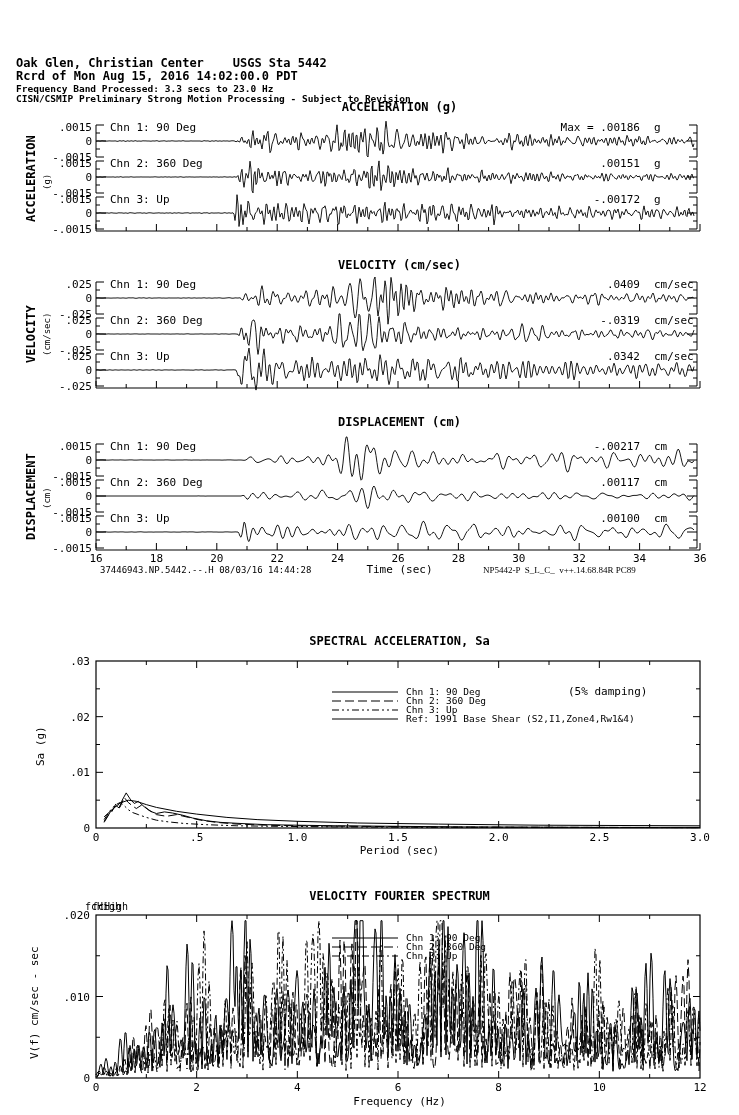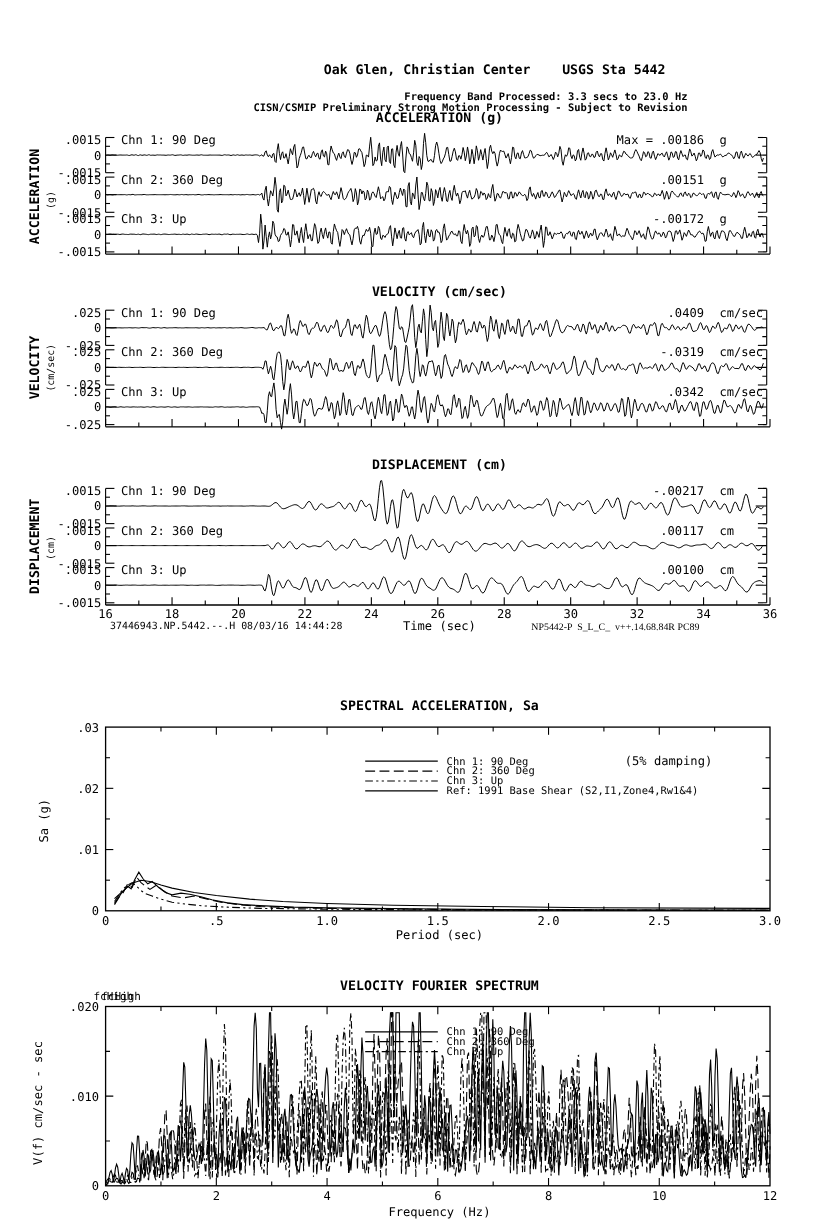--- a/index.html
+++ b/index.html
@@ -1,24 +1,24 @@
 <!DOCTYPE html>
 <html><head>
 <meta charset="utf-8">
 <style>
   html,body{margin:0;padding:0;background:#fff;}
   .page{position:relative;width:739px;height:1115px;background:#ffffff;color:#000;
         font-family:"DejaVu Sans Mono",monospace;overflow:hidden;}
   .abs{position:absolute;white-space:pre;}
-  .ctr{left:0;width:605px;text-align:right;}
+  .ctr{left:16px;width:605px;text-align:left;}
   .ctrp{left:30px;width:739px;text-align:center;}
   .f12b{font:bold 12px "DejaVu Sans Mono",monospace;}
   .f11{font:11px "DejaVu Sans Mono",monospace;}
   .f10{font:10px "DejaVu Sans Mono",monospace;}
-  .f9b{font:bold 9.5px "DejaVu Sans Mono",monospace;margin-left:20px;}
+  .f9b{font:bold 9.5px "DejaVu Sans Mono",monospace;}
   .f9{font:9px "DejaVu Sans Mono",monospace;}
   .vlabel{position:absolute;transform:rotate(-90deg);transform-origin:left top;white-space:nowrap;}
   svg text{font-family:"DejaVu Sans Mono",monospace;fill:#000;}
   #plot{position:absolute;left:0;top:0;}
 </style>
 </head>
 <body>
 
 <div class="page">
 
@@ -371,20 +371,21 @@
       <line x1="332" y1="947" x2="398" y2="947" stroke="#000" stroke-width="1.1" stroke-dasharray="9,4"></line>
       <text x="406" y="950" font-size="9.5" text-anchor="start">Chn 2: 360 Deg</text>
       <line x1="332" y1="956" x2="398" y2="956" stroke="#000" stroke-width="1.1" stroke-dasharray="7,3,2,3"></line>
       <text x="406" y="959" font-size="9.5" text-anchor="start">Chn 3: Up</text>
       <polyline points="96,1074.5 97,1075.5 98,1076.0 99,1070.6 100,1065.8 101,1064.1 102,1067.3 103,1074.9 104,1069.7 105,1061.7 106,1058.4 107,1061.1 108,1068.5 109,1075.9 110,1068.9 111,1066.7 112,1070.0 113,1075.4 114,1067.1 115,1062.1 116,1063.6 117,1072.6 118,1064.7 119,1048.9 120,1038.9 121,1040.3 122,1054.8 123,1072.8 124,1048.2 125,1032.8 126,1033.0 127,1048.9 128,1073.4 129,1055.0 130,1045.4 131,1051.7 132,1069.6 133,1060.2 134,1048.8 135,1051.3 136,1066.1 137,1063.5 138,1048.9 139,1045.6 140,1054.2 141,1070.5 142,1060.6 143,1049.0 144,1046.6 145,1053.7 146,1068.2 147,1060.6 148,1043.2 149,1032.4 150,1033.1 151,1047.0 152,1071.1 153,1049.3 154,1031.5 155,1029.5 156,1043.7 157,1065.8 158,1062.6 159,1061.3 160,1067.3 161,1041.6 162,1022.9 163,1026.1 164,1055.9 165,1040.6 166,993.1 167,965.7 168,970.0 169,1003.6 170,1052.9 171,1043.9 172,1013.7 173,1004.8 174,1013.1 175,1029.1 176,1044.2 177,1053.1 178,1054.9 179,1051.0 180,1044.6 181,1039.8 182,1042.5 183,1058.2 184,1051.7 185,1008.6 186,966.9 187,944.1 188,954.7 189,1001.4 190,1069.6 191,1002.1 192,962.6 193,964.2 194,1001.1 195,1050.5 196,1054.0 197,1049.3 198,1066.8 199,1034.6 200,1017.9 201,1030.7 202,1069.0 203,1025.2 204,997.5 205,999.5 206,1026.9 207,1061.4 208,1055.0 209,1056.1 210,1063.9 211,1045.9 212,1043.9 213,1062.6 214,1044.3 215,1019.6 216,1015.2 217,1034.2 218,1067.1 219,1039.2 220,1025.1 221,1031.7 222,1053.6 223,1051.7 224,1025.9 225,1007.8 226,998.6 227,999.3 228,1012.3 229,1026.5 230,976.1 231,932.8 232,920.7 233,934.7 234,990.2 235,1006.5 236,966.8 237,966.7 238,1011.8 239,1038.7 240,983.9 241,970.0 242,1011.3 243,1040.2 244,954.3 245,920.7 246,920.7 247,982.9 248,1057.3 249,976.5 250,939.3 251,953.7 252,1004.1 253,1061.3 254,1035.5 255,1031.0 256,1054.8 257,1043.8 258,1015.8 259,1008.1 260,1023.4 261,1054.9 262,1042.5 263,1012.1 264,995.5 265,995.1 266,1008.1 267,1027.9 268,1046.9 269,1059.2 270,1063.5 271,1063.5 272,1066.1 273,1056.6 274,1036.1 275,1011.8 276,993.3 277,989.1 278,1001.9 279,1026.6 280,1053.5 281,1060.7 282,1050.3 283,1046.1 284,1040.8 285,1029.3 286,1012.4 287,996.5 288,990.0 289,997.5 290,1017.6 291,1044.5 292,1063.7 293,1039.8 294,1018.3 295,997.6 296,979.6 297,970.5 298,978.5 299,1007.2 300,1051.3 301,1039.0 302,1008.2 303,1001.9 304,1016.9 305,1039.2 306,1052.2 307,1046.9 308,1028.2 309,1011.7 310,1014.6 311,1043.4 312,1047.3 313,1006.1 314,988.9 315,1002.6 316,1036.6 317,1066.3 318,1053.2 319,1064.0 320,1048.6 321,1036.3 322,1048.4 323,1035.6 324,989.9 325,967.2 326,984.0 327,1035.3 328,975.0 329,943.3 330,958.0 331,1012.3 332,1036.8 333,996.1 334,987.4 335,1007.7 336,1037.8 337,1056.8 338,1056.4 339,1045.6 340,1042.5 341,1060.6 342,1037.6 343,1000.9 344,986.1 345,1002.7 346,1040.4 347,1061.3 348,1057.4 349,1046.9 350,1002.5 351,979.3 352,1006.4 353,1047.4 354,941.0 355,920.7 356,920.7 357,920.7 358,1008.0 359,994.4 360,920.7 361,920.7 362,920.7 363,920.7 364,989.4 365,1012.3 366,1048.2 367,1038.5 368,1011.7 369,1004.1 370,1022.5 371,1060.8 372,1027.3 373,982.6 374,947.7 375,928.9 376,933.0 377,965.2 378,1025.1 379,1033.4 380,961.2 381,920.7 382,920.7 383,966.5 384,1038.7 385,1029.7 386,995.8 387,1006.5 388,1051.8 389,1029.6 390,996.5 391,1002.2 392,1045.5 393,1028.0 394,975.4 395,954.6 396,973.7 397,1023.7 398,1051.3 399,1004.9 400,988.3 401,1004.6 402,1044.0 403,1046.7 404,1016.3 405,1011.3 406,1032.5 407,1065.1 408,1027.8 409,1005.1 410,1004.6 411,1023.6 412,1051.8 413,1058.2 414,1045.4 415,1045.7 416,1053.8 417,1062.1 418,1065.3 419,1062.6 420,1056.3 421,1048.5 422,1039.7 423,1029.2 424,1018.8 425,1014.3 426,1024.5 427,1055.6 428,1030.8 429,980.7 430,951.7 431,962.2 432,1014.1 433,1047.8 434,987.5 435,971.9 436,1012.3 437,1045.6 438,971.5 439,944.0 440,984.2 441,1057.1 442,951.4 443,920.7 444,920.7 445,970.6 446,1054.9 447,962.0 448,926.6 449,957.6 450,1031.5 451,1029.6 452,988.7 453,997.4 454,1045.1 455,1031.2 456,983.8 457,964.4 458,973.9 459,1004.5 460,1047.6 461,1040.5 462,990.9 463,950.5 464,932.7 465,949.2 466,1001.3 467,1064.0 468,1000.0 469,972.9 470,995.4 471,1054.4 472,1021.8 473,996.4 474,1027.5 475,1032.9 476,947.1 477,920.7 478,920.7 479,996.0 480,1034.3 481,946.7 482,920.7 483,940.5 484,1002.2 485,1060.7 486,1051.2 487,1062.9 488,1045.0 489,1026.2 490,1038.8 491,1056.1 492,1003.5 493,968.9 494,970.0 495,1005.1 496,1054.8 497,1043.3 498,1028.8 499,1039.4 500,1061.2 501,1061.7 502,1063.6 503,1057.4 504,1036.3 505,1024.0 506,1027.5 507,1045.0 508,1068.5 509,1049.2 510,1036.3 511,1032.1 512,1035.1 513,1044.3 514,1059.8 515,1057.5 516,1033.9 517,1015.7 518,1011.6 519,1027.3 520,1060.8 521,1037.0 522,1003.0 523,988.8 524,999.2 525,1028.7 526,1064.7 527,1046.2 528,1034.8 529,1040.6 530,1055.8 531,1068.4 532,1068.6 533,1053.0 534,1026.3 535,1000.2 536,988.0 537,999.6 538,1036.0 539,1051.1 540,998.8 541,963.7 542,957.0 543,978.7 544,1017.5 545,1056.5 546,1058.6 547,1053.0 548,1059.5 549,1064.1 550,1054.5 551,1028.1 552,994.5 553,970.6 554,971.4 555,1001.3 556,1050.8 557,1038.6 558,1004.2 559,994.8 560,1006.2 561,1025.9 562,1041.1 563,1046.3 564,1044.6 565,1044.2 566,1051.2 567,1065.7 568,1058.5 569,1046.9 570,1041.9 571,1039.5 572,1033.7 573,1022.7 574,1012.3 575,1014.0 576,1037.0 577,1060.9 578,1013.0 579,982.4 580,987.0 581,1028.3 582,1052.9 583,1004.4 584,993.2 585,1026.5 586,1053.3 587,995.9 588,972.8 589,996.3 590,1054.1 591,1025.0 592,988.9 593,993.7 594,1032.0 595,1062.1 596,1031.6 597,1031.5 598,1056.8 599,1052.4 600,1032.1 601,1033.1 602,1050.9 603,1069.5 604,1057.4 605,1057.7 606,1063.8 607,1065.1 608,1055.5 609,1038.1 610,1023.8 611,1023.7 612,1041.6 613,1070.5 614,1042.4 615,1027.4 616,1029.7 617,1043.7 618,1059.5 619,1068.6 620,1069.2 621,1065.5 622,1063.5 623,1065.4 624,1068.4 625,1067.3 626,1060.1 627,1051.3 628,1050.1 629,1064.7 630,1046.0 631,1010.6 632,987.7 633,992.2 634,1026.9 635,1061.8 636,1014.2 637,993.1 638,1007.7 639,1049.5 640,1044.8 641,1017.6 642,1025.2 643,1065.3 644,1021.0 645,976.7 646,963.3 647,988.3 648,1043.4 649,1031.9 650,978.1 651,953.2 652,962.2 653,998.2 654,1045.9 655,1053.8 656,1032.4 657,1035.2 658,1055.8 659,1061.4 660,1049.9 661,1060.9 662,1048.0 663,1006.9 664,975.7 665,970.7 666,997.3 667,1047.7 668,1037.5 669,995.0 670,978.6 671,988.9 672,1015.5 673,1044.2 674,1063.9 675,1070.5 676,1070.1 677,1068.2 678,1070.7 679,1061.9 680,1049.4 681,1037.0 682,1027.4 683,1022.2 684,1023.0 685,1032.1 686,1051.8 687,1060.7 688,1028.0 689,1003.2 690,998.3 691,1018.8 692,1059.4 693,1038.0 694,1009.1 695,1009.7 696,1039.6 697,1058.3 698,1021.6 699,1010.9 700,1030.8 " fill="none" stroke="#000" stroke-width="1"></polyline>
       <polyline points="96,1076.2 97,1077.4 98,1075.2 99,1073.6 100,1073.4 101,1074.5 102,1076.2 103,1076.5 104,1074.5 105,1072.4 106,1071.1 107,1071.5 108,1074.0 109,1076.3 110,1073.4 111,1073.1 112,1074.8 113,1076.3 114,1075.2 115,1071.7 116,1068.6 117,1069.5 118,1075.1 119,1070.4 120,1065.8 121,1066.7 122,1071.2 123,1074.7 124,1074.1 125,1071.0 126,1071.3 127,1072.2 128,1058.2 129,1047.9 130,1051.5 131,1071.0 132,1053.9 133,1036.6 134,1039.1 135,1060.2 136,1063.6 137,1046.2 138,1045.0 139,1055.0 140,1065.6 141,1070.8 142,1073.5 143,1067.8 144,1051.0 145,1032.4 146,1025.6 147,1041.0 148,1073.0 149,1034.4 150,1009.9 151,1009.8 152,1031.1 153,1061.9 154,1058.1 155,1038.8 156,1028.6 157,1025.6 158,1029.7 159,1042.1 160,1062.5 161,1060.3 162,1037.9 163,1023.2 164,1018.8 165,1025.5 166,1043.5 167,1071.5 168,1042.0 169,1014.4 170,1005.1 171,1021.3 172,1057.5 173,1049.2 174,1026.0 175,1027.8 176,1047.4 177,1068.6 178,1066.8 179,1067.4 180,1067.5 181,1058.0 182,1042.8 183,1037.5 184,1055.7 185,1050.0 186,1012.3 187,1003.2 188,1034.0 189,1054.9 190,1007.8 191,996.9 192,1025.3 193,1070.5 194,1041.3 195,1037.8 196,1054.5 197,1070.2 198,1069.8 199,1057.0 200,1048.3 201,1056.6 202,1064.5 203,1046.9 204,1048.6 205,1068.5 206,1053.1 207,1051.0 208,1070.0 209,1040.0 210,1023.8 211,1033.8 212,1064.0 213,1045.6 214,1028.1 215,1028.4 216,1038.7 217,1050.6 218,1062.8 219,1061.9 220,1042.2 221,1028.0 222,1031.9 223,1057.4 224,1049.0 225,1029.8 226,1041.3 227,1061.5 228,1023.8 229,1012.2 230,1035.4 231,1060.7 232,1022.7 233,1007.9 234,1015.2 235,1031.2 236,1045.6 237,1060.7 238,1053.0 239,1014.3 240,977.3 241,967.1 242,1000.1 243,1068.1 244,996.9 245,955.5 246,962.3 247,1006.0 248,1051.8 249,1006.1 250,987.3 251,990.1 252,1004.2 253,1024.5 254,1034.6 255,1018.7 256,1012.0 257,1024.4 258,1056.9 259,1036.3 260,1015.0 261,1020.9 262,1050.1 263,1054.6 264,1035.9 265,1036.0 266,1044.3 267,1047.7 268,1045.3 269,1049.1 270,1067.8 271,1033.9 272,1009.2 273,1016.4 274,1057.1 275,1032.1 276,1011.2 277,1036.2 278,1047.6 279,1005.1 280,1008.3 281,1057.3 282,1020.3 283,991.2 284,1010.8 285,1058.9 286,1041.5 287,1040.9 288,1068.7 289,1046.0 290,1056.2 291,1039.7 292,998.2 293,992.2 294,1031.5 295,1046.2 296,1004.8 297,1005.3 298,1038.5 299,1065.2 300,1058.4 301,1057.5 302,1031.1 303,1027.7 304,1056.5 305,1035.5 306,1000.4 307,994.1 308,1015.1 309,1048.1 310,1060.3 311,1041.4 312,1030.7 313,1025.2 314,1025.8 315,1034.8 316,1050.5 317,1066.3 318,1061.3 319,1056.5 320,1050.1 321,1036.6 322,1020.7 323,1016.3 324,1035.1 325,1063.6 326,1023.7 327,1005.9 328,1018.8 329,1049.7 330,1062.7 331,1057.7 332,1066.1 333,1067.0 334,1046.4 335,1014.2 336,1000.2 337,1029.5 338,1039.7 339,968.2 340,940.1 341,978.3 342,1064.8 343,985.5 344,940.7 345,952.1 346,999.4 347,1050.9 348,1049.4 349,1021.4 350,990.8 351,958.3 352,943.9 353,972.3 354,1048.2 355,993.2 356,920.7 357,920.7 358,954.1 359,1031.8 360,1036.9 361,997.7 362,983.6 363,975.9 364,965.7 365,965.1 366,991.1 367,1030.5 368,1013.8 369,1009.3 370,1023.3 371,1046.6 372,1060.6 373,1054.9 374,1038.7 375,1033.9 376,1056.3 377,1038.8 378,999.4 379,989.2 380,1014.7 381,1059.5 382,1040.4 383,1023.1 384,1024.1 385,1030.5 386,1035.1 387,1043.8 388,1067.8 389,1031.4 390,993.9 391,984.5 392,1017.8 393,1056.1 394,992.3 395,963.0 396,981.0 397,1032.8 398,1048.5 399,1008.4 400,993.1 401,997.0 402,1013.1 403,1039.1 404,1064.0 405,1025.4 406,998.1 407,996.5 408,1022.8 409,1062.5 410,1045.6 411,1038.4 412,1050.8 413,1066.3 414,1068.5 415,1061.4 416,1051.5 417,1050.8 418,1057.7 419,1060.5 420,1051.2 421,1037.5 422,1040.1 423,1064.5 424,1007.6 425,960.0 426,956.9 427,1009.3 428,1046.0 429,977.3 430,957.1 431,985.5 432,1032.2 433,1063.5 434,1068.7 435,1066.1 436,1056.3 437,1015.6 438,973.1 439,964.7 440,1008.5 441,1051.7 442,983.0 443,961.7 444,993.5 445,1050.0 446,1045.4 447,1036.1 448,1049.6 449,1059.5 450,1049.8 451,1028.9 452,1021.6 453,1046.0 454,1042.2 455,995.0 456,979.7 457,1006.4 458,1060.4 459,1023.3 460,990.0 461,983.8 462,999.1 463,1028.2 464,1066.5 465,1028.4 466,990.5 467,972.1 468,983.2 469,1021.3 470,1067.5 471,1027.1 472,1005.7 473,1000.8 474,1004.4 475,1013.0 476,1031.7 477,1065.5 478,1029.2 479,996.0 480,992.5 481,1022.7 482,1067.4 483,1041.0 484,1045.5 485,1063.0 486,1038.9 487,1046.3 488,1051.6 489,1007.0 490,991.5 491,1018.8 492,1066.2 493,1023.3 494,1014.6 495,1036.9 496,1064.6 497,1063.2 498,1063.4 499,1051.3 500,1057.7 501,1055.0 502,1033.1 503,1037.5 504,1066.2 505,1025.9 506,1011.3 507,1038.0 508,1039.1 509,988.3 510,972.6 511,996.2 512,1039.2 513,999.2 514,978.1 515,978.2 516,988.3 517,1004.6 518,1033.2 519,1048.0 520,1001.9 521,971.4 522,981.0 523,1033.3 524,1036.1 525,987.4 526,984.9 527,1024.4 528,1061.7 529,1025.1 530,1017.7 531,1030.9 532,1048.2 533,1061.9 534,1062.4 535,1037.7 536,1008.2 537,992.5 538,1010.1 539,1063.3 540,1010.6 541,965.5 542,966.0 543,1010.2 544,1068.5 545,1020.2 546,1002.6 547,1012.1 548,1033.3 549,1052.9 550,1067.5 551,1061.0 552,1049.4 553,1043.5 554,1048.7 555,1063.7 556,1062.1 557,1057.9 558,1068.4 559,1055.5 560,1044.3 561,1046.9 562,1060.3 563,1066.3 564,1056.4 565,1049.7 566,1040.7 567,1029.7 568,1026.2 569,1042.0 570,1062.9 571,1021.0 572,997.9 573,1009.3 574,1048.1 575,1053.1 576,1036.6 577,1049.5 578,1068.3 579,1060.1 580,1062.8 581,1030.9 582,1015.2 583,1034.7 584,1060.4 585,1016.7 586,1005.7 587,1033.0 588,1065.8 589,1038.3 590,1042.5 591,1067.4 592,1055.9 593,1061.6 594,1056.3 595,1038.1 596,1047.4 597,1059.1 598,1021.4 599,1010.8 600,1038.2 601,1054.3 602,1012.1 603,1001.0 604,1022.2 605,1058.2 606,1054.4 607,1040.0 608,1036.8 609,1035.6 610,1033.2 611,1034.8 612,1047.5 613,1071.3 614,1044.4 615,1025.4 616,1019.5 617,1024.7 618,1035.6 619,1050.1 620,1069.6 621,1048.2 622,1023.0 623,1008.4 624,1012.5 625,1034.3 626,1062.7 627,1057.7 628,1045.4 629,1038.2 630,1028.6 631,1017.4 632,1015.9 633,1036.9 634,1062.4 635,1013.4 636,985.9 637,997.5 638,1042.4 639,1048.6 640,1017.8 641,1020.5 642,1046.3 643,1070.3 644,1058.2 645,1060.0 646,1063.4 647,1059.6 648,1052.4 649,1054.6 650,1069.5 651,1040.8 652,1022.5 653,1031.4 654,1066.3 655,1036.4 656,1014.8 657,1024.8 658,1057.6 659,1051.9 660,1035.0 661,1039.1 662,1054.9 663,1071.3 664,1059.8 665,1048.7 666,1038.5 667,1036.3 668,1052.1 669,1055.7 670,1012.9 671,987.5 672,999.1 673,1047.0 674,1034.7 675,987.9 676,975.6 677,995.8 678,1032.1 679,1068.0 680,1046.0 681,1018.3 682,991.9 683,976.2 684,986.7 685,1031.0 686,1046.6 687,985.9 688,959.7 689,978.4 690,1027.5 691,1065.6 692,1035.1 693,1029.5 694,1036.4 695,1041.0 696,1038.9 697,1038.0 698,1049.0 699,1070.7 700,1042.0 " fill="none" stroke="#000" stroke-width="1" stroke-dasharray="9,4"></polyline>
       <polyline points="96,1074.9 97,1073.4 98,1071.9 99,1071.1 100,1071.8 101,1074.9 102,1075.0 103,1070.0 104,1067.3 105,1068.6 106,1072.9 107,1076.7 108,1074.2 109,1075.1 110,1076.3 111,1074.6 112,1076.0 113,1074.2 114,1071.0 115,1070.9 116,1074.1 117,1075.8 118,1075.0 119,1074.9 120,1069.9 121,1067.9 122,1072.0 123,1071.6 124,1062.3 125,1059.4 126,1065.5 127,1074.9 128,1064.1 129,1061.5 130,1069.0 131,1069.8 132,1058.3 133,1055.3 134,1062.7 135,1074.3 136,1058.6 137,1047.9 138,1045.9 139,1053.3 140,1067.9 141,1065.7 142,1051.9 143,1047.5 144,1054.9 145,1070.8 146,1063.9 147,1057.7 148,1065.1 149,1068.3 150,1053.2 151,1050.0 152,1061.0 153,1070.9 154,1057.8 155,1057.0 156,1065.3 157,1072.0 158,1067.1 159,1051.2 160,1036.5 161,1039.5 162,1067.4 163,1038.5 164,1003.8 165,999.8 166,1032.3 167,1063.2 168,1019.0 169,1008.5 170,1036.0 171,1065.1 172,1027.2 173,1020.0 174,1045.0 175,1062.6 176,1030.5 177,1021.0 178,1033.5 179,1056.2 180,1071.2 181,1059.0 182,1052.6 183,1047.3 184,1042.9 185,1044.2 186,1056.2 187,1069.0 188,1046.7 189,1036.1 190,1045.2 191,1072.0 192,1041.8 193,1018.7 194,1017.2 195,1040.3 196,1063.7 197,1015.3 198,976.9 199,963.5 200,984.8 201,1039.9 202,1031.7 203,964.4 204,930.9 205,946.2 206,1004.1 207,1065.9 208,1005.3 209,981.3 210,994.8 211,1028.4 212,1060.0 213,1067.8 214,1063.3 215,1060.5 216,1052.9 217,1044.7 218,1047.4 219,1067.9 220,1045.6 221,1024.2 222,1030.8 223,1067.5 224,1029.1 225,1000.4 226,1010.2 227,1053.8 228,1039.7 229,1014.4 230,1028.4 231,1069.0 232,1037.1 233,1028.7 234,1052.8 235,1053.7 236,1031.5 237,1037.5 238,1062.4 239,1061.2 240,1066.7 241,1047.4 242,1018.5 243,1017.3 244,1056.4 245,1020.8 246,961.5 247,940.2 248,969.3 249,1035.1 250,1033.8 251,980.8 252,962.9 253,978.4 254,1014.8 255,1057.0 256,1050.1 257,1031.0 258,1032.2 259,1051.3 260,1063.9 261,1044.5 262,1045.6 263,1070.1 264,1034.8 265,1004.1 266,995.8 267,1013.3 268,1046.7 269,1060.3 270,1033.3 271,1013.4 272,995.7 273,981.4 274,981.9 275,1012.1 276,1066.1 277,988.1 278,931.8 279,931.1 280,994.2 281,1047.7 282,962.4 283,936.2 284,981.4 285,1069.7 286,990.9 287,960.3 288,989.7 289,1054.4 290,1027.5 291,1003.7 292,1019.3 293,1055.3 294,1054.5 295,1042.8 296,1050.0 297,1066.5 298,1056.6 299,1039.6 300,1023.6 301,1013.6 302,1019.9 303,1051.1 304,1036.5 305,978.4 306,940.7 307,941.7 308,982.7 309,1047.7 310,1026.8 311,975.1 312,944.4 313,934.4 314,946.5 315,985.7 316,1053.5 317,1003.5 318,931.3 319,920.7 320,942.3 321,1030.9 322,1012.2 323,953.5 324,962.8 325,1030.5 326,1026.3 327,973.0 328,977.6 329,1031.8 330,1039.5 331,989.7 332,978.5 333,999.9 334,1035.0 335,1066.9 336,1050.9 337,1032.1 338,1015.8 339,1007.4 340,1016.6 341,1047.8 342,1049.4 343,1011.7 344,1000.6 345,1023.6 346,1070.5 347,1022.3 348,993.0 349,993.8 350,1022.6 351,1068.6 352,1023.8 353,984.5 354,966.5 355,978.3 356,1021.2 357,1057.3 358,997.5 359,967.3 360,981.8 361,1033.2 362,1048.2 363,1014.0 364,1023.6 365,1067.7 366,1025.5 367,1005.5 368,1024.9 369,1068.9 370,1032.3 371,1018.0 372,1028.3 373,1043.5 374,1043.6 375,1026.6 376,1011.2 377,1022.6 378,1070.0 379,1002.4 380,950.2 381,943.6 382,986.6 383,1054.6 384,1029.0 385,1007.2 386,1017.6 387,1037.4 388,1044.5 389,1035.6 390,1027.7 391,1041.6 392,1058.2 393,1011.2 394,989.5 395,1014.2 396,1062.6 397,995.6 398,964.8 399,990.1 400,1059.6 401,1003.3 402,958.1 403,962.8 404,1007.5 405,1064.1 406,1034.0 407,1021.0 408,1031.0 409,1049.2 410,1061.9 411,1061.9 412,1050.0 413,1031.9 414,1016.1 415,1012.6 416,1029.3 417,1067.3 418,1021.2 419,978.4 420,961.5 421,978.0 422,1018.7 423,1063.2 424,1043.9 425,1030.9 426,1024.3 427,1011.3 428,992.3 429,985.0 430,1011.4 431,1060.4 432,981.8 433,935.0 434,955.2 435,1038.6 436,934.2 437,920.7 438,920.7 439,994.5 440,920.7 441,920.7 442,920.7 443,1007.9 444,998.5 445,934.1 446,958.0 447,1043.5 448,1008.6 449,979.0 450,1017.5 451,1045.0 452,984.4 453,971.3 454,1003.6 455,1051.9 456,1052.7 457,1046.1 458,1052.8 459,1050.6 460,1028.4 461,995.4 462,974.0 463,983.3 464,1025.8 465,1052.2 466,997.5 467,966.8 468,967.1 469,994.0 470,1036.3 471,1058.1 472,1026.2 473,1017.8 474,1036.4 475,1065.7 476,1031.7 477,1024.0 478,1054.0 479,1027.6 480,973.1 481,953.8 482,983.9 483,1049.4 484,1003.9 485,957.6 486,953.6 487,979.3 488,1009.2 489,1025.0 490,1028.2 491,1035.1 492,1043.3 493,1016.1 494,990.8 495,992.2 496,1029.8 497,1050.5 498,1003.2 499,992.4 500,1022.0 501,1068.9 502,1029.9 503,1019.0 504,1032.1 505,1050.3 506,1056.8 507,1050.6 508,1046.1 509,1059.3 510,1046.9 511,1006.0 512,980.1 513,983.2 514,1012.8 515,1053.2 516,1051.8 517,1026.4 518,1006.2 519,986.1 520,970.3 521,972.7 522,1006.0 523,1067.6 524,1005.0 525,960.4 526,959.6 527,998.8 528,1052.1 529,1052.7 530,1049.2 531,1070.6 532,1048.4 533,1047.3 534,1069.4 535,1033.0 536,1005.8 537,1000.9 538,1016.5 539,1041.1 540,1064.6 541,1057.0 542,1037.0 543,1016.2 544,1002.6 545,1008.7 546,1040.5 547,1053.1 548,1011.1 549,999.0 550,1024.8 551,1067.6 552,1022.2 553,1005.8 554,1024.3 555,1062.9 556,1044.9 557,1031.1 558,1038.1 559,1052.9 560,1061.4 561,1059.5 562,1054.1 563,1055.7 564,1068.0 565,1057.5 566,1045.6 567,1045.0 568,1052.5 569,1059.2 570,1058.8 571,1052.8 572,1049.2 573,1055.2 574,1070.3 575,1056.3 576,1047.0 577,1047.0 578,1050.1 579,1048.1 580,1039.0 581,1030.6 582,1034.5 583,1056.5 584,1053.6 585,1024.9 586,1013.9 587,1021.7 588,1036.1 589,1042.8 590,1038.3 591,1034.9 592,1051.2 593,1048.0 594,989.5 595,948.5 596,955.0 597,1014.4 598,1043.0 599,974.4 600,959.4 601,1002.4 602,1070.2 603,1015.1 604,1006.9 605,1044.2 606,1047.1 607,1015.9 608,1024.6 609,1063.2 610,1040.5 611,1026.6 612,1045.1 613,1056.3 614,1026.1 615,1022.0 616,1043.8 617,1036.4 618,1007.8 619,1000.8 620,1013.9 621,1036.5 622,1055.5 623,1048.6 624,1048.3 625,1049.3 626,1047.6 627,1041.7 628,1033.7 629,1028.4 630,1032.0 631,1049.8 632,1062.8 633,1024.9 634,996.5 635,993.3 636,1021.1 637,1069.2 638,1031.0 639,1014.2 640,1033.7 641,1068.9 642,1032.7 643,1028.2 644,1060.1 645,1036.1 646,1002.5 647,1006.2 648,1045.1 649,1050.7 650,1021.6 651,1027.4 652,1058.3 653,1056.6 654,1049.7 655,1068.9 656,1048.5 657,1035.8 658,1048.8 659,1067.5 660,1046.0 661,1049.6 662,1068.6 663,1038.7 664,1031.2 665,1057.0 666,1040.8 667,998.7 668,986.9 669,1012.6 670,1061.9 671,1035.0 672,1007.2 673,1005.8 674,1023.1 675,1046.7 676,1067.9 677,1061.2 678,1049.3 679,1043.7 680,1048.0 681,1063.6 682,1060.2 683,1043.9 684,1044.5 685,1065.3 686,1047.6 687,1019.0 688,1009.1 689,1023.1 690,1054.9 691,1054.0 692,1023.9 693,1007.7 694,1007.0 695,1021.0 696,1047.1 697,1065.8 698,1035.2 699,1018.1 700,1022.4 " fill="none" stroke="#000" stroke-width="1" stroke-dasharray="7,3,2,3"></polyline>
     </svg>
 
   <div class="abs ctr f12b" style="top:56px;">Oak Glen, Christian Center    USGS Sta 5442</div>
+  <div class="abs ctr f12b" style="top:69px;">Rcrd of Mon Aug 15, 2016 14:02:00.0 PDT</div>
   <div class="abs ctr f9b" style="top:83px;">Frequency Band Processed: 3.3 secs to 23.0 Hz</div>
   <div class="abs ctr f9b" style="top:93px;">CISN/CSMIP Preliminary Strong Motion Processing - Subject to Revision</div>
 
   <div class="abs ctrp f12b" style="top:100px;">ACCELERATION (g)</div>
   <div class="abs ctrp f12b" style="top:258px;">VELOCITY (cm/sec)</div>
   <div class="abs ctrp f12b" style="top:415px;">DISPLACEMENT (cm)</div>
   <div class="abs ctrp f12b" style="top:634px;">SPECTRAL ACCELERATION, Sa</div>
   <div class="abs ctrp f12b" style="top:889px;">VELOCITY FOURIER SPECTRUM</div>
 
   <div class="vlabel f12b" style="left:24px;top:222px;">ACCELERATION</div>

